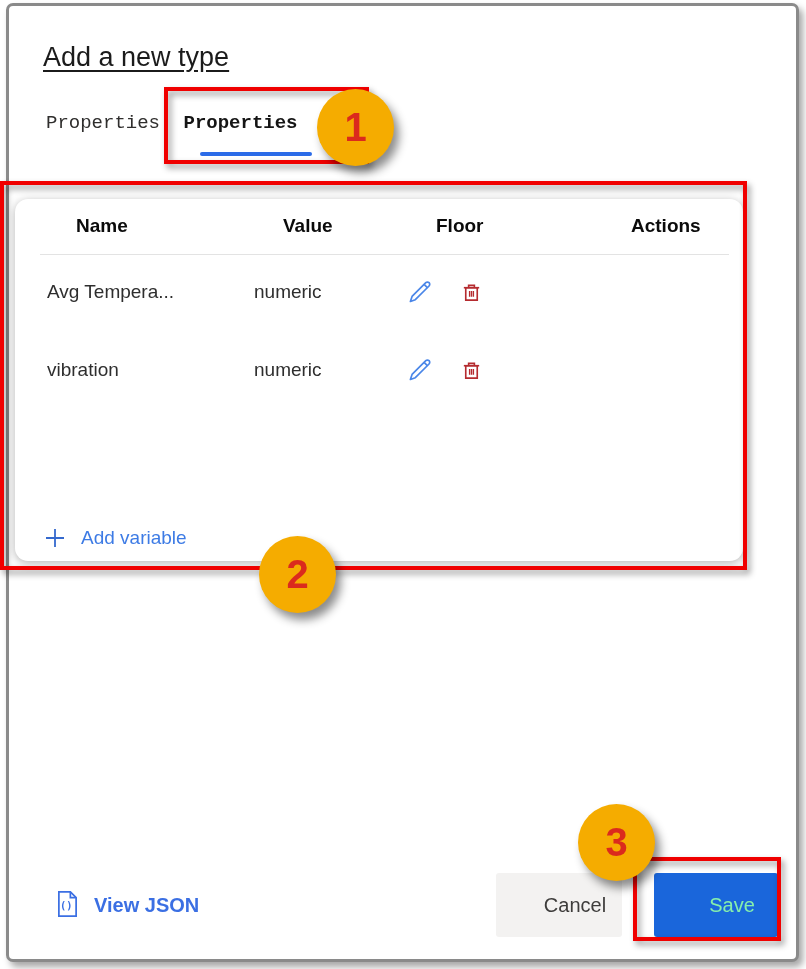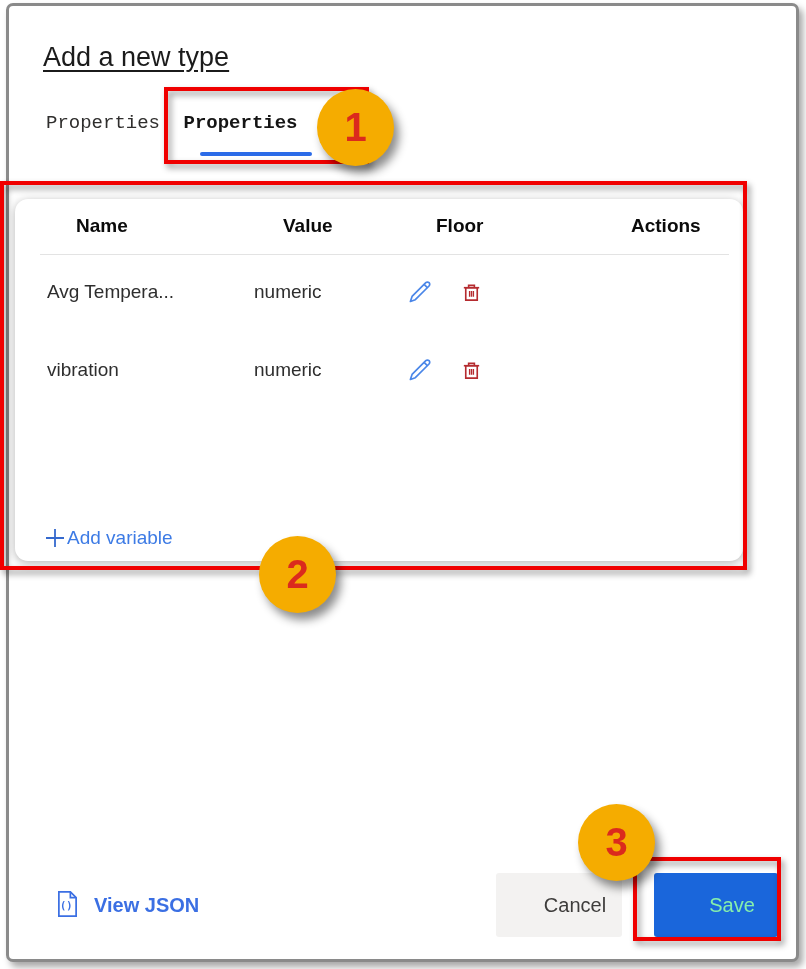--- a/index.html
+++ b/index.html
@@ -49,21 +49,21 @@
     position:absolute; left:25px; right:14px; top:55px; height:1px;
     background:#e3e3e3;
   }
   .trow { height:78px; font-size:19px; color:#2e2e2e;padding-left:32px; }
   .trow:first-of-type { margin-top:2px; }
   .actions-cell { display:flex; align-items:center; gap:26px; }
   .icon-btn { background:none; border:none; padding:0; cursor:pointer; line-height:0; }
 
   .add-variable {
     position:absolute; left:28px; top:322px; height:34px;
-    display:flex; align-items:center; 
+    display:flex; align-items:center; gap:14px;
     background:none; border:none; cursor:pointer;
   }
   .add-variable .plus { line-height:0; }
   .add-variable .lbl { font-size:19px; color:#3d7be5; }
 
   
   .view-json {
     position:absolute; left:47px; top:882px; height:34px;
     display:flex; align-items:center; gap:15px;
     background:none; border:none; cursor:pointer;

